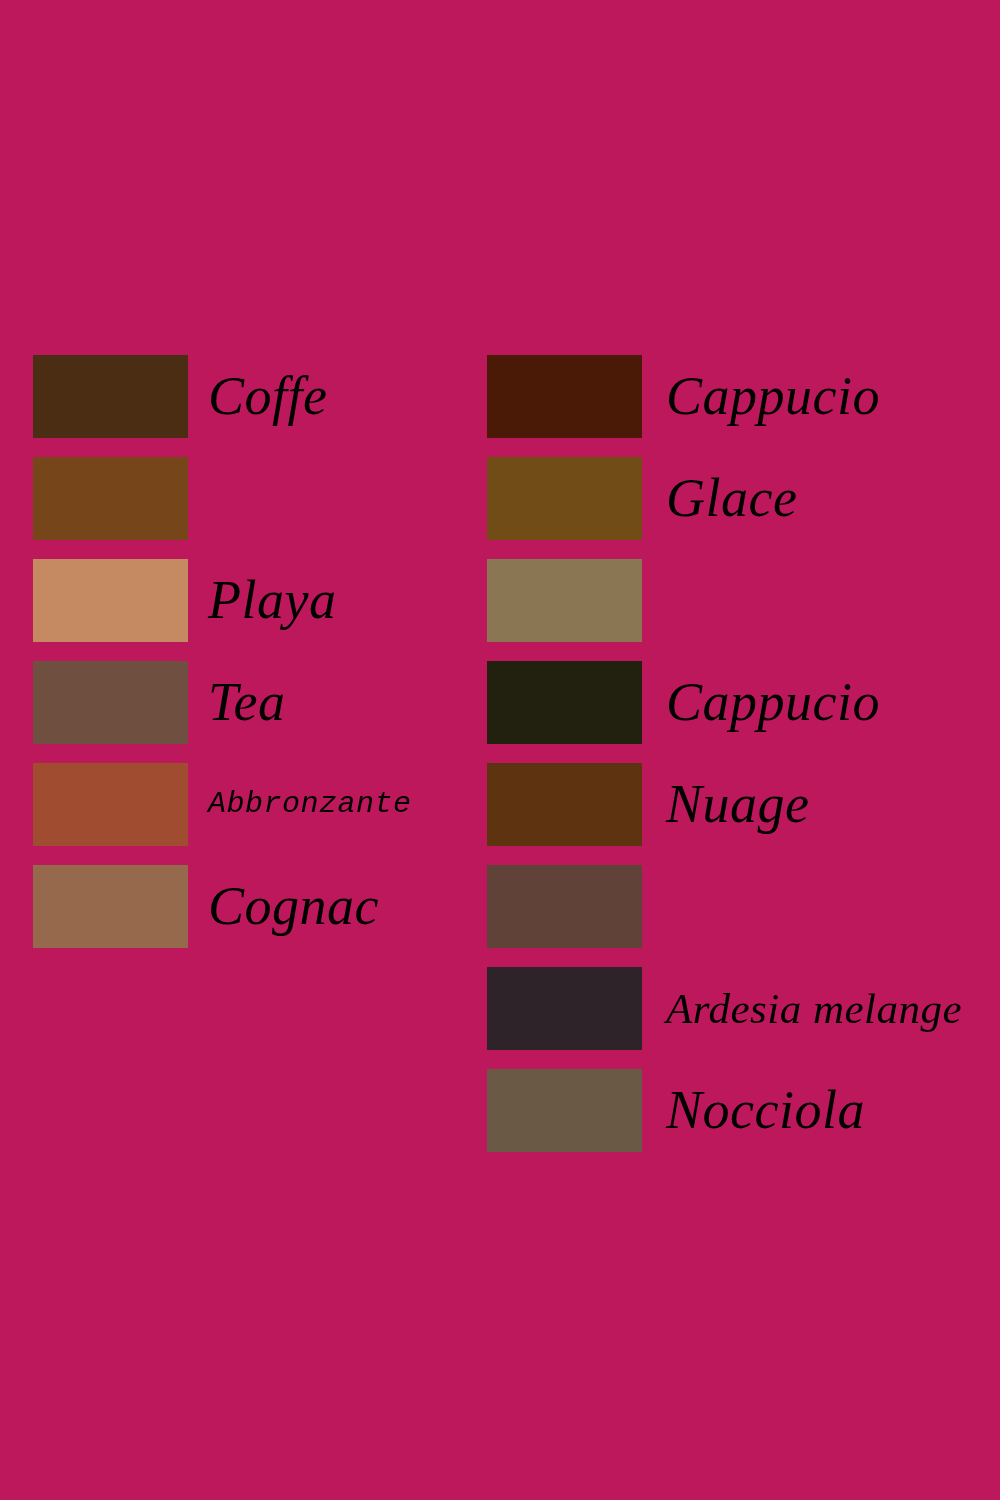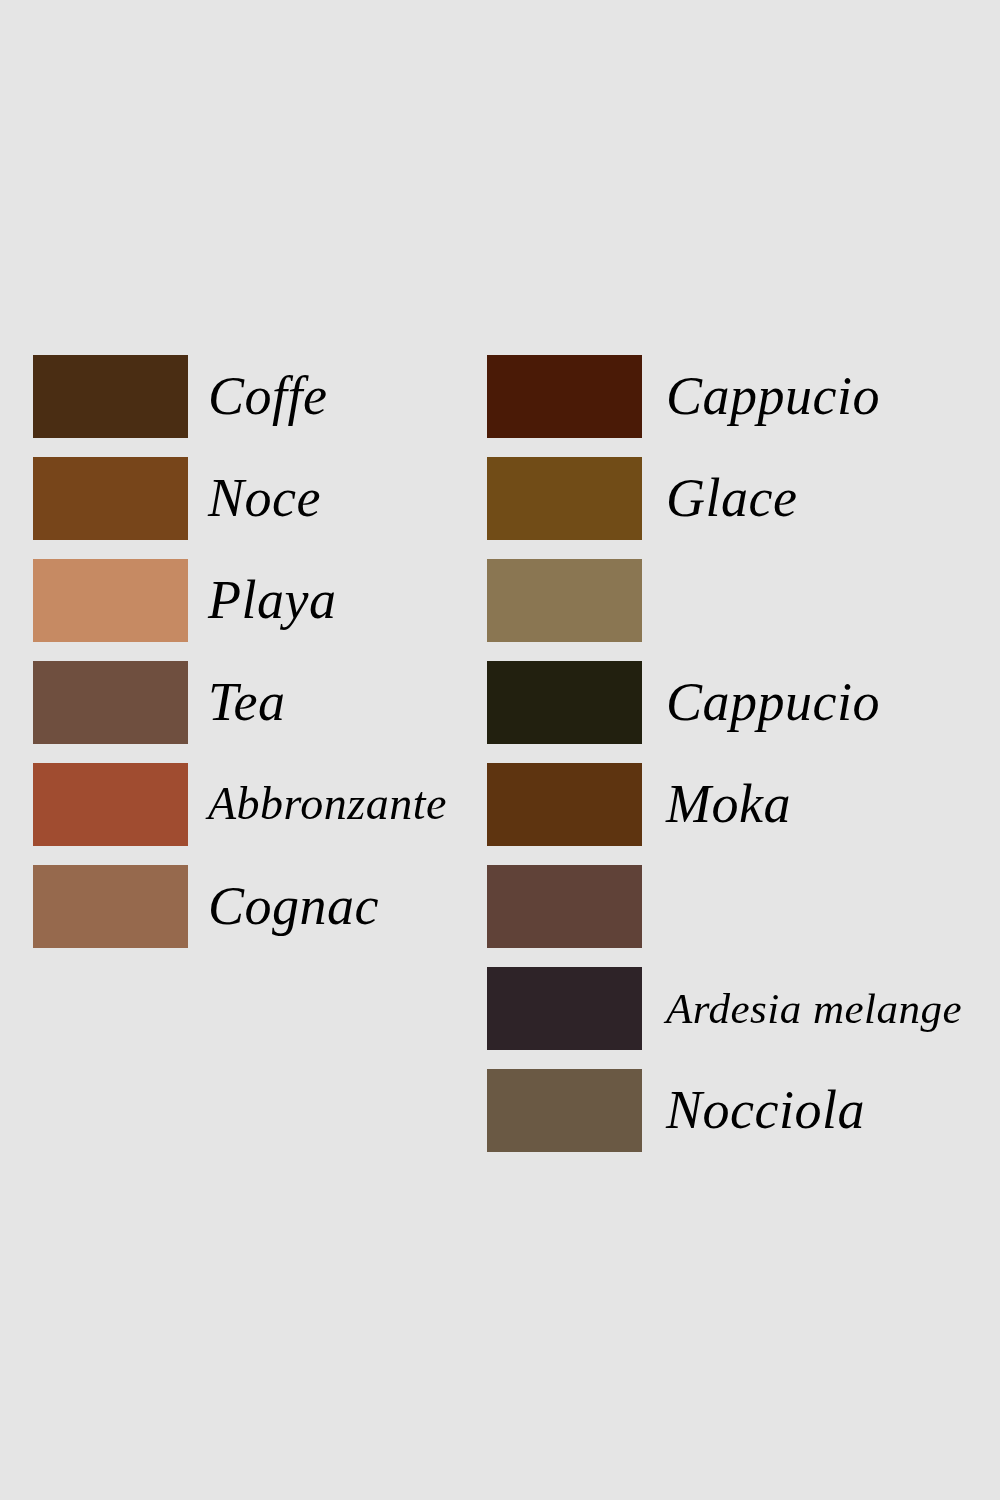--- a/index.html
+++ b/index.html
@@ -4,21 +4,21 @@
 <style>
   html, body {
     margin: 0;
     padding: 0;
     background: #ffffff;
   }
   #page {
     position: relative;
     width: 1000px;
     height: 1500px;
-    background: #e5e5e5;
+    background: #be185d;
     overflow: hidden;
     font-family: "Liberation Serif", "DejaVu Serif", serif;
   }
   #chart {
     position: absolute;
     left: 0;
     top: 345px;
     width: 1000px;
     height: 820px;
     display: flex;
@@ -56,21 +56,22 @@
     font-style: italic;
     color: #000000;
     white-space: nowrap;
     line-height: 1;
     letter-spacing: 0.5px;
   }
   .column-right .swatch-label {
     margin-left: 24px;
   }
   .label-sm {
-    font-size: 46px;
+    font-size: 30px;
+    font-family: Liberation Mono, monospace;
   }
   .label-xs {
     font-size: 43px;
   }
 </style>
 </head>
 <body>
 
 <div id="page">
 
@@ -78,21 +79,20 @@
 
     <div class="column column-left">
 
       <div class="swatch-row">
         <div class="swatch" style="background-color: rgb(74, 45, 19);"></div>
         <div class="swatch-label">Coffe</div>
       </div>
 
       <div class="swatch-row">
         <div class="swatch" style="background-color: rgb(119, 69, 26);"></div>
-        <div class="swatch-label">Noce</div>
       </div>
 
 
       <div class="swatch-row">
         <div class="swatch" style="background-color: rgb(198, 138, 99);"></div>
         <div class="swatch-label">Playa</div>
       </div>
 
       <div class="swatch-row">
         <div class="swatch" style="background-color: rgb(111, 79, 63);"></div>
@@ -128,21 +128,21 @@
         <div class="swatch" style="background-color: rgb(138, 118, 82);"></div>
       </div>
 
       <div class="swatch-row">
         <div class="swatch" style="background-color: rgb(34, 32, 15);"></div>
         <div class="swatch-label">Cappucio</div>
       </div>
 
       <div class="swatch-row">
         <div class="swatch" style="background-color: rgb(94, 52, 16);"></div>
-        <div class="swatch-label">Moka</div>
+        <div class="swatch-label">Nuage</div>
       </div>
 
       <div class="swatch-row">
         <div class="swatch" style="background-color: rgb(96, 66, 56);"></div>
       </div>
 
       <div class="swatch-row">
         <div class="swatch" style="background-color: rgb(46, 35, 40);"></div>
         <div class="swatch-label label-xs">Ardesia melange</div>
       </div>

